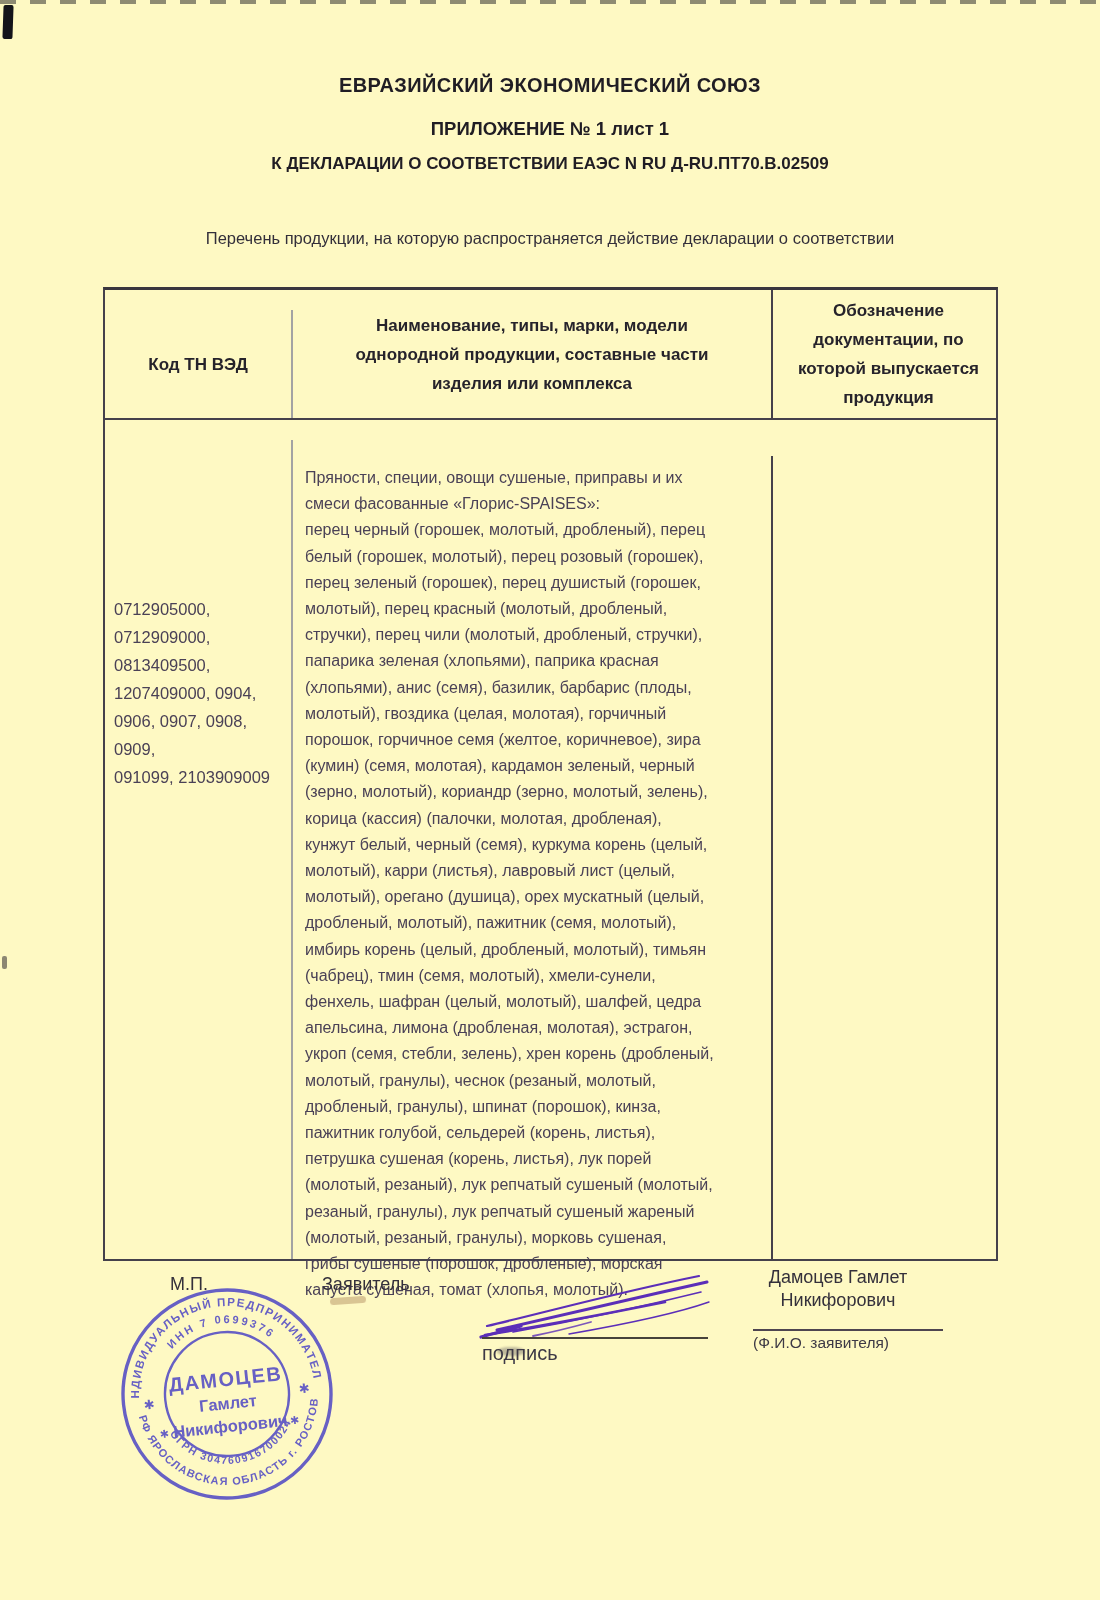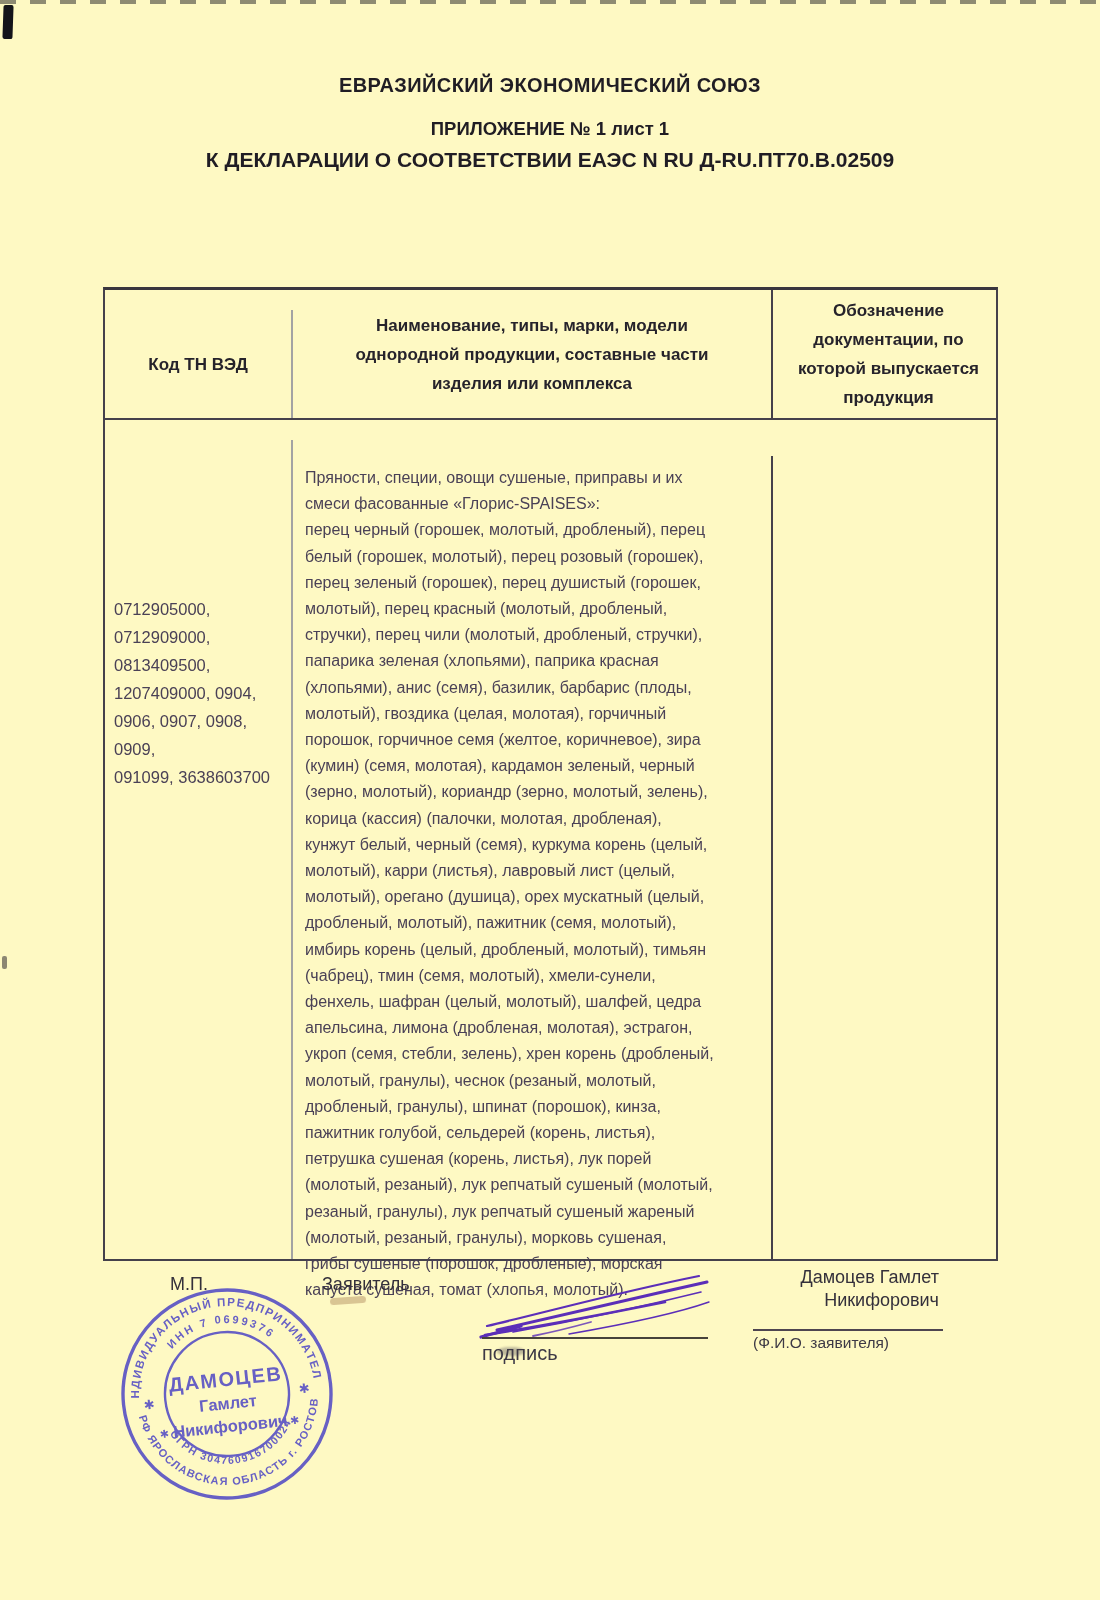--- a/index.html
+++ b/index.html
@@ -17,21 +17,21 @@
     transform:rotate(2deg);border-radius:2px;}
   .edge-speck{position:absolute;left:2px;top:956px;width:5px;height:13px;background:rgba(45,42,48,.55);border-radius:2px;}
   .tan-smudge{position:absolute;left:330px;top:1297px;width:36px;height:7px;border-radius:4px;
     background:rgba(168,124,82,.42);transform:rotate(-4deg);filter:blur(.5px);}
   .gray-smudge{position:absolute;left:497px;top:1347px;width:28px;height:9px;border-radius:50%;
     background:rgba(128,122,116,.5);filter:blur(1px);}
 
   .centered{position:absolute;left:0;width:100%;text-align:center;}
   .t1{top:74px;font-size:20px;font-weight:bold;letter-spacing:.4px;color:#201d24;}
   .t2{top:118px;font-size:18.5px;font-weight:bold;color:#201d24;}
-  .t3{top:148px;font-size:21px;font-weight:bold;color:#201d24;}
+  .t3{top:154px;font-size:17px;font-weight:bold;color:#201d24;}
   .sub{top:229px;font-size:16.5px;color:#332f3a;}
 
   .doc-table{position:absolute;left:103px;top:287px;width:895px;box-sizing:border-box;
     border:2px solid #45414b;border-top-width:3px;border-top-color:#39363e;}
   .thead{display:flex;height:128px;border-bottom:2px solid #45414b;}
   .tbody{display:flex;height:839px;}
   .col-a{width:188px;border-right:2px solid #a3a3a3;box-sizing:border-box;margin-top:20px;}
   .col-b{width:480px;border-right:2px solid #45414b;box-sizing:border-box;}
   .col-c{flex:1;box-sizing:border-box;padding-left:8px;}
   .th{display:flex;align-items:center;justify-content:center;text-align:center;
@@ -40,21 +40,21 @@
   .td.col-a{padding:155px 6px 0 9px;font-size:16.5px;line-height:28px;white-space:pre-line;}
   .td.col-b{padding:9px 4px 0 12px;font-size:16px;line-height:26.2px;white-space:pre-line;margin-top:36px;}
   .td.col-c{padding:56px 10px 0 10px;font-size:16.5px;line-height:27px;text-align:justify;}
 
   .mp{position:absolute;left:170px;top:1274px;font-size:18px;color:#34303b;}
   .applicant{position:absolute;left:322px;top:1274px;font-size:18px;color:#34303b;}
   .sig-svg{position:absolute;left:473px;top:1264px;width:238px;height:78px;}
   .sig-line{position:absolute;left:482px;top:1337px;width:226px;height:2px;background:#47433b;}
   .sig-caption{position:absolute;left:482px;top:1342px;width:226px;text-align:left;
     font-size:20px;color:#3d3945;}
-  .fio{position:absolute;left:737px;top:1266px;width:202px;text-align:right;
+  .fio{position:absolute;left:737px;top:1266px;width:202px;text-align:center;
     font-size:18px;line-height:23px;white-space:pre-line;color:#34303b;}
   .fio-line{position:absolute;left:753px;top:1329px;width:190px;height:2px;background:#4e4550;}
   .fio-caption{position:absolute;left:753px;top:1334px;width:190px;text-align:left;
     font-size:15.5px;color:#3d3945;}
 
   .stamp{position:absolute;left:114px;top:1281px;width:226px;height:226px;
     transform:rotate(-6deg);opacity:.9;}
   .stamp text{fill:#5750c5;font-family:"Liberation Sans","DejaVu Sans",sans-serif;font-weight:bold;}
 </style>
 </head>
@@ -62,39 +62,40 @@
 
 <div class="page">
 
   <div class="scan-strip"></div>
   <div class="corner-mark"></div>
   <div class="edge-speck"></div>
 
   <div class="centered t1">ЕВРАЗИЙСКИЙ ЭКОНОМИЧЕСКИЙ СОЮЗ</div>
   <div class="centered t2">ПРИЛОЖЕНИЕ № 1 лист 1</div>
   <div class="centered t3">К ДЕКЛАРАЦИИ О СООТВЕТСТВИИ ЕАЭС N RU Д-RU.ПТ70.В.02509</div>
+  <div class="centered sub">Перечень продукции, на которую распространяется действие декларации о соответствии</div>
 
   <div class="doc-table">
     <div class="thead">
       <div class="th col-a">Код ТН ВЭД</div>
       <div class="th col-b">Наименование, типы, марки, модели
 однородной продукции, составные части
 изделия или комплекса</div>
       <div class="th col-c">Обозначение
 документации, по
 которой выпускается
 продукция</div>
     </div>
     <div class="tbody">
       <div class="td col-a">0712905000,
 0712909000,
 0813409500,
 1207409000, 0904,
 0906, 0907, 0908, 0909,
-091099, 3638603700</div>
+091099, 2103909009</div>
       <div class="td col-b">Пряности, специи, овощи сушеные, приправы и их
 смеси фасованные «Глорис-SPAISES»:
 перец черный (горошек, молотый, дробленый), перец
 белый (горошек, молотый), перец розовый (горошек),
 перец зеленый (горошек), перец душистый (горошек,
 молотый), перец красный (молотый, дробленый,
 стручки), перец чили (молотый, дробленый, стручки),
 папарика зеленая (хлопьями), паприка красная
 (хлопьями), анис (семя), базилик, барбарис (плоды,
 молотый), гвоздика (целая, молотая), горчичный

